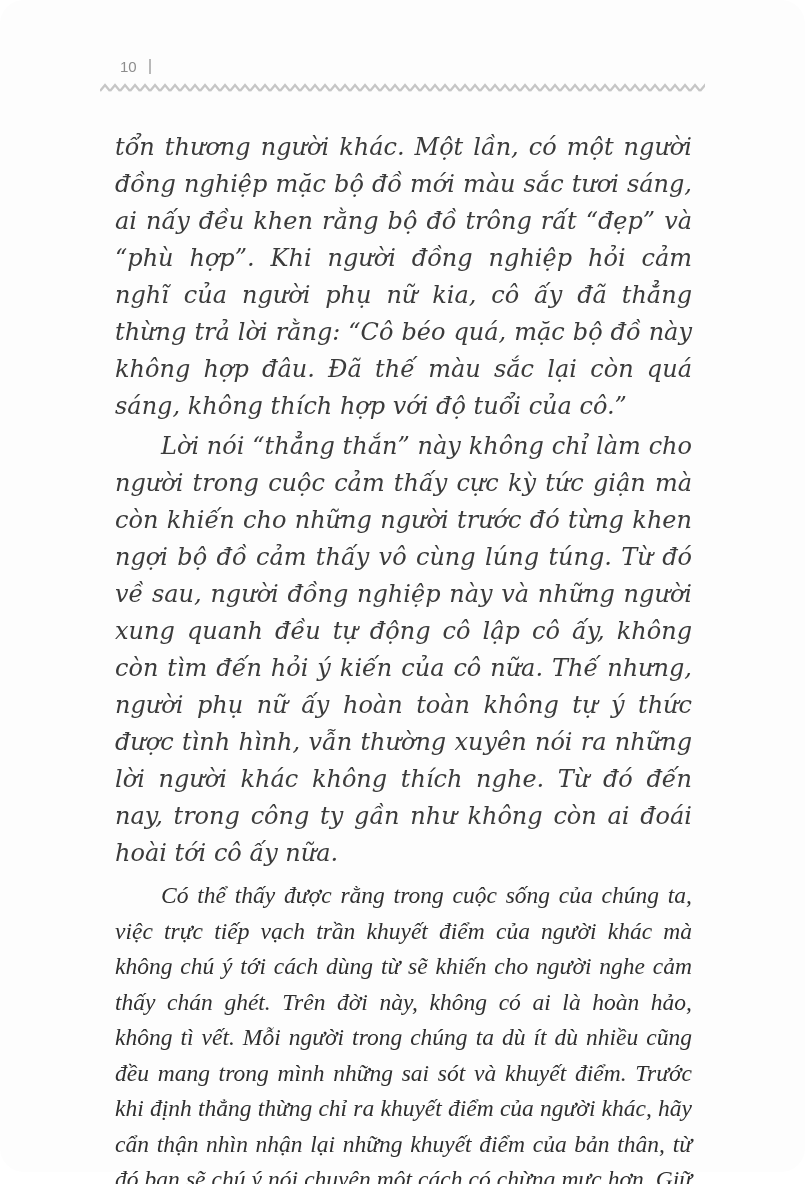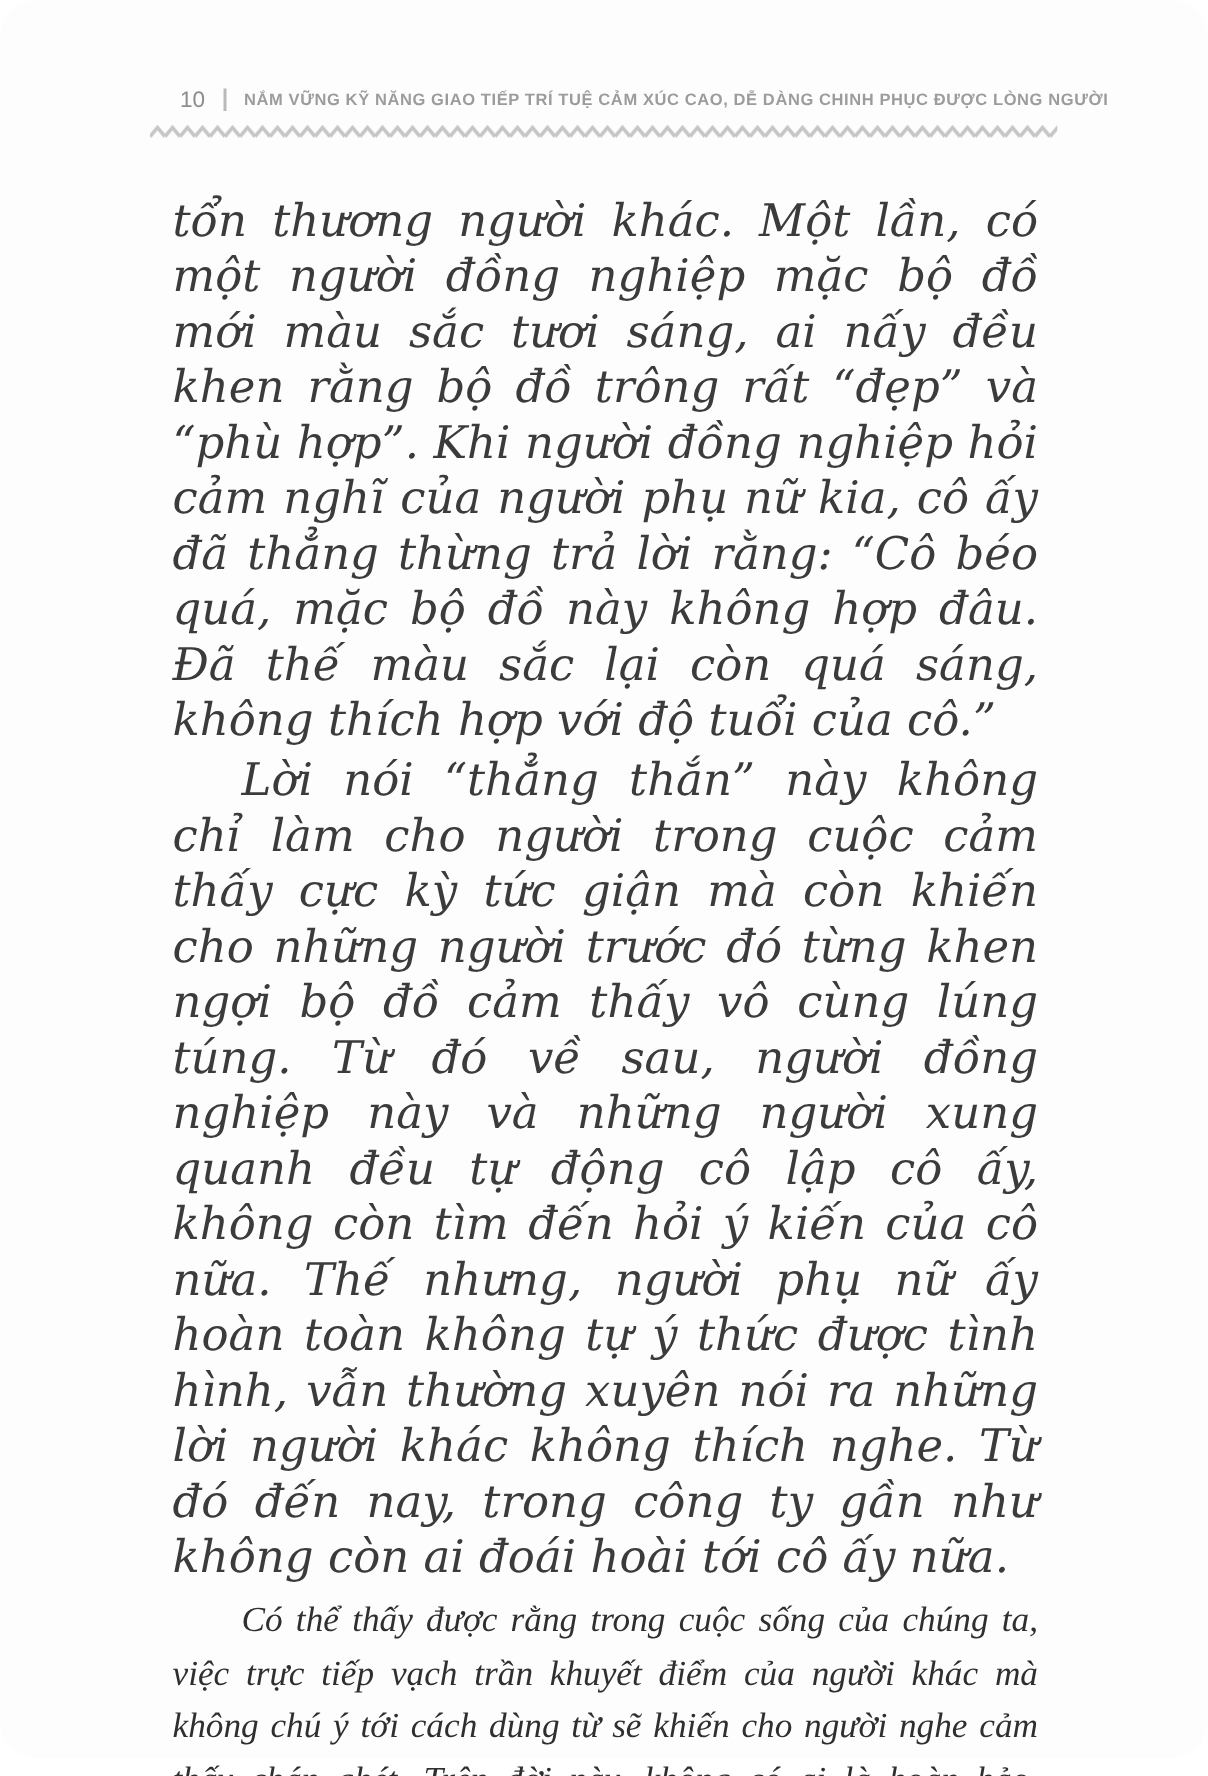--- a/index.html
+++ b/index.html
@@ -48,21 +48,21 @@
   .page-body {
     padding:36px 113px 0 115px;
   }
   p.para {
     text-align:justify;
     hyphens:none;
   }
   p.para.italic {
     font-family:"DejaVu Serif", serif;
     font-style:italic;
-    font-size:30px;
+    font-size:24px;
     line-height:37px;
     color:#3b3b3b;
     margin-bottom:3px;
   }
   p.para.indent { text-indent:46px;font-style:italic; }
   p.para.regular {
     font-family:"Liberation Serif", serif;
     font-size:23.5px;
     line-height:35.5px;
     color:#2f2f2f;
@@ -70,21 +70,20 @@
   }
 </style>
 </head>
 <body>
 
 <div class="page">
 
   <header class="page-header">
     <span class="page-number">10</span>
     <span class="header-divider"></span>
-    <span class="running-title">NẮM VỮNG KỸ NĂNG GIAO TIẾP TRÍ TUỆ CẢM XÚC CAO, DỄ DÀNG CHINH PHỤC ĐƯỢC LÒNG NGƯỜI</span>
   </header>
 
   <div class="zigzag-wrap">
     <svg width="605" height="10" viewBox="0 0 605 10" aria-hidden="true">
       <defs>
         <pattern id="zz" width="10" height="10" patternUnits="userSpaceOnUse">
           <path d="M0 8 L5 2 L10 8" fill="none" stroke="#c6c6c6" stroke-width="2.4"></path>
         </pattern>
       </defs>
       <rect x="0" y="0" width="605" height="10" fill="url(#zz)"></rect>

